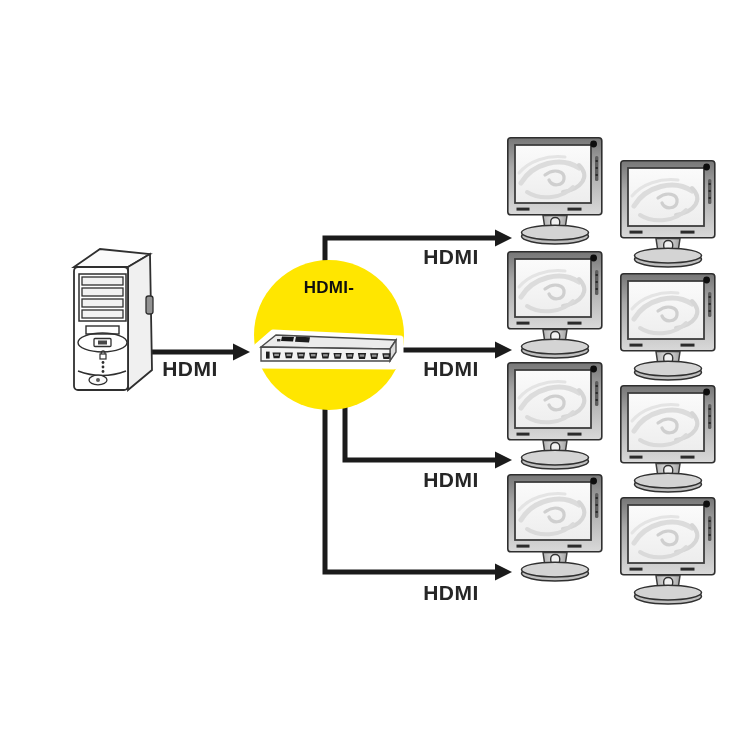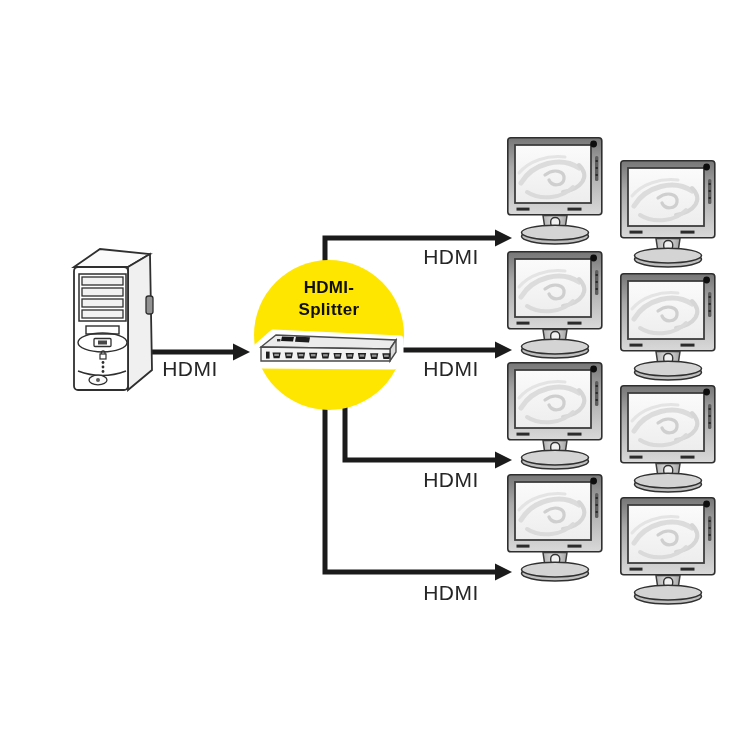--- a/index.html
+++ b/index.html
@@ -1,20 +1,20 @@
 <!DOCTYPE html>
 <html><head>
 <meta charset="utf-8">
 <style>
   html,body{margin:0;padding:0;background:#ffffff;}
   #stage{position:relative;width:740px;height:740px;background:#ffffff;overflow:hidden;
          font-family:"Liberation Sans",sans-serif;}
   #diagram-svg{position:absolute;left:0;top:0;}
   .hdmi-label{position:absolute;width:74px;text-align:center;
-              font-weight:400;font-size:21px;letter-spacing:.5px;color:#262626;
+              font-weight:700;font-size:21px;letter-spacing:.5px;color:#262626;
               font-family:"Liberation Sans",sans-serif;}
   .hub-label{position:absolute;left:254px;top:277px;width:150px;text-align:center;
              font-weight:700;font-size:17px;line-height:22px;letter-spacing:.3px;color:#0f0f0f;
              font-family:"Liberation Sans",sans-serif;}
   .hub-label span{display:block;}
 </style>
 </head>
 <body>
 
 <div id="stage">
@@ -154,21 +154,20 @@
     <use href="#mon" x="507" y="474"></use>
     <use href="#mon" x="620" y="160"></use>
     <use href="#mon" x="620" y="273"></use>
     <use href="#mon" x="620" y="385"></use>
     <use href="#mon" x="620" y="497"></use>
   </g>
 </svg>
 
 <div class="hub-label">
   <span>HDMI-</span>
-  <span>Splitter</span>
 </div>
 
 <div class="hdmi-label" style="left:153px;top:357px;">HDMI</div>
 <div class="hdmi-label" style="left:414px;top:245px;">HDMI</div>
 <div class="hdmi-label" style="left:414px;top:357px;">HDMI</div>
 <div class="hdmi-label" style="left:414px;top:468px;">HDMI</div>
 <div class="hdmi-label" style="left:414px;top:581px;">HDMI</div>
 
 </div>
 

